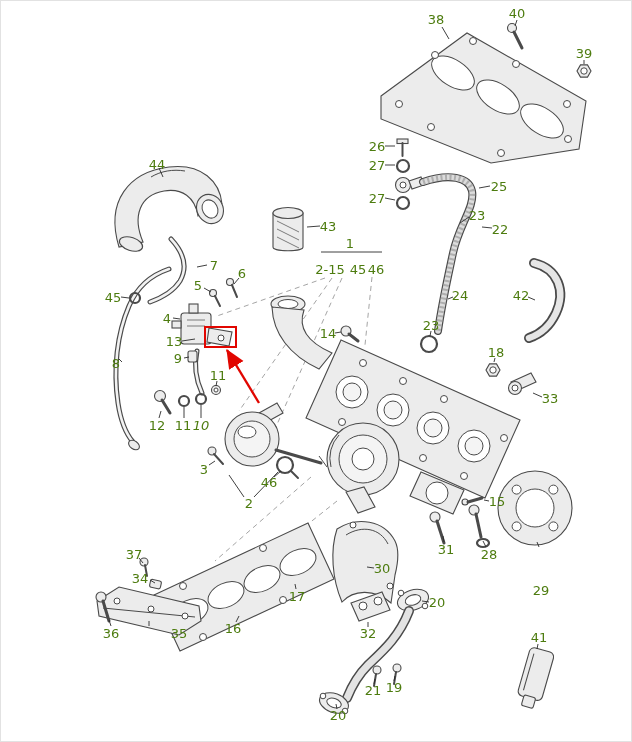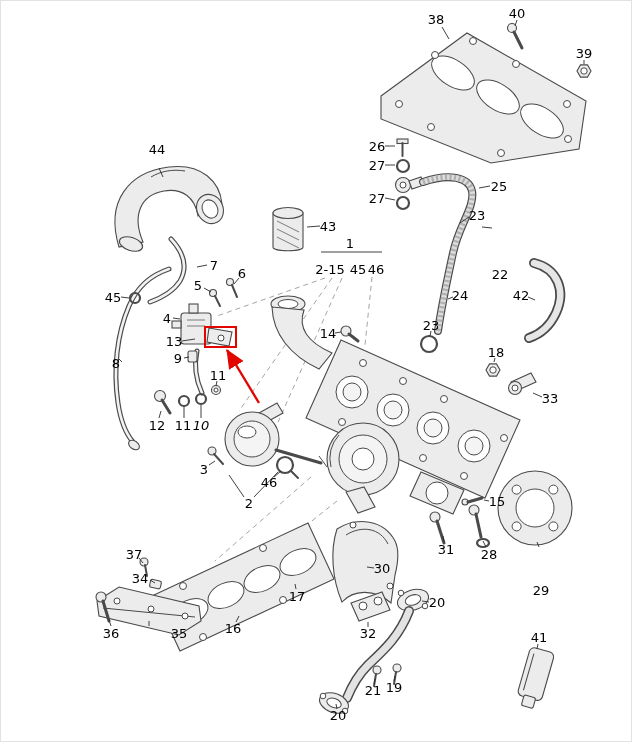--- a/index.html
+++ b/index.html
@@ -4,21 +4,21 @@
 <style>
   html,body{margin:0;padding:0;background:#fff;}
   #diagram-root{
     position:relative;width:632px;height:742px;background:#fff;
     font-family:"DejaVu Sans", sans-serif;overflow:hidden;
     border:1px solid #e2e2e2;box-sizing:border-box;
   }
   svg.base{position:absolute;left:0;top:0;}
   .part-label{
     position:absolute;transform:translate(-50%,-50%);
-    font-size:13px;line-height:1;color:#000000;white-space:nowrap;
+    font-size:13px;line-height:1;color:#4d7c0f;white-space:nowrap;
     cursor:pointer;user-select:none;
   }
   
   .f1{fill:#ececec;stroke:#4a4a4a;stroke-width:1.1;}
   .f2{fill:#ffffff;stroke:#4a4a4a;stroke-width:1;}
   .f4{fill:#f4f4f4;stroke:#4a4a4a;stroke-width:1;}
   .ring{fill:none;stroke:#4a4a4a;stroke-width:2.2;}
   .o{fill:none;stroke:#4a4a4a;stroke-width:1;}
   .thin{fill:none;stroke:#4a4a4a;stroke-width:.7;}
   .bolt{fill:none;stroke:#4a4a4a;stroke-width:3;stroke-linecap:round;}
@@ -340,27 +340,27 @@
     <g id="annotation-layer">
         <rect x="204" y="326" width="31" height="20" fill="none" stroke="#e10600" stroke-width="2"></rect>
         <line x1="258" y1="402" x2="226" y2="349" stroke="#e10600" stroke-width="2.4" marker-end="url(#arrow-red)"></line>
       </g>
   </svg>
 
   <div id="label-layer">
       <div class="part-label" style="left: 435px; top: 18px;">38</div>
       <div class="part-label" style="left: 516px; top: 12px;">40</div>
       <div class="part-label" style="left: 583px; top: 52px;">39</div>
-      <div class="part-label" style="left: 156px; top: 148px;">44</div>
+      <div class="part-label" style="left: 156px; top: 163px;">44</div>
       <div class="part-label" style="left: 376px; top: 145px;">26</div>
       <div class="part-label" style="left: 376px; top: 164px;">27</div>
       <div class="part-label" style="left: 498px; top: 185px;">25</div>
       <div class="part-label" style="left: 376px; top: 197px;">27</div>
       <div class="part-label" style="left: 476px; top: 214px;">23</div>
-      <div class="part-label" style="left: 499px; top: 228px; margin-top: 45px;">22</div>
+      <div class="part-label" style="left: 499px; top: 228px;">22</div>
       <div class="part-label" style="left: 327px; top: 225px;">43</div>
       <div class="part-label" style="left: 349px; top: 242px;">1</div>
       <div class="part-label" style="left: 329px; top: 268px;">2-15</div>
       <div class="part-label" style="left: 357px; top: 268px;">45</div>
       <div class="part-label" style="left: 375px; top: 268px;">46</div>
       <div class="part-label" style="left: 213px; top: 264px;">7</div>
       <div class="part-label" style="left: 241px; top: 272px;">6</div>
       <div class="part-label" style="left: 197px; top: 284px;">5</div>
       <div class="part-label" style="left: 112px; top: 296px;">45</div>
       <div class="part-label" style="left: 166px; top: 317px;">4</div>

